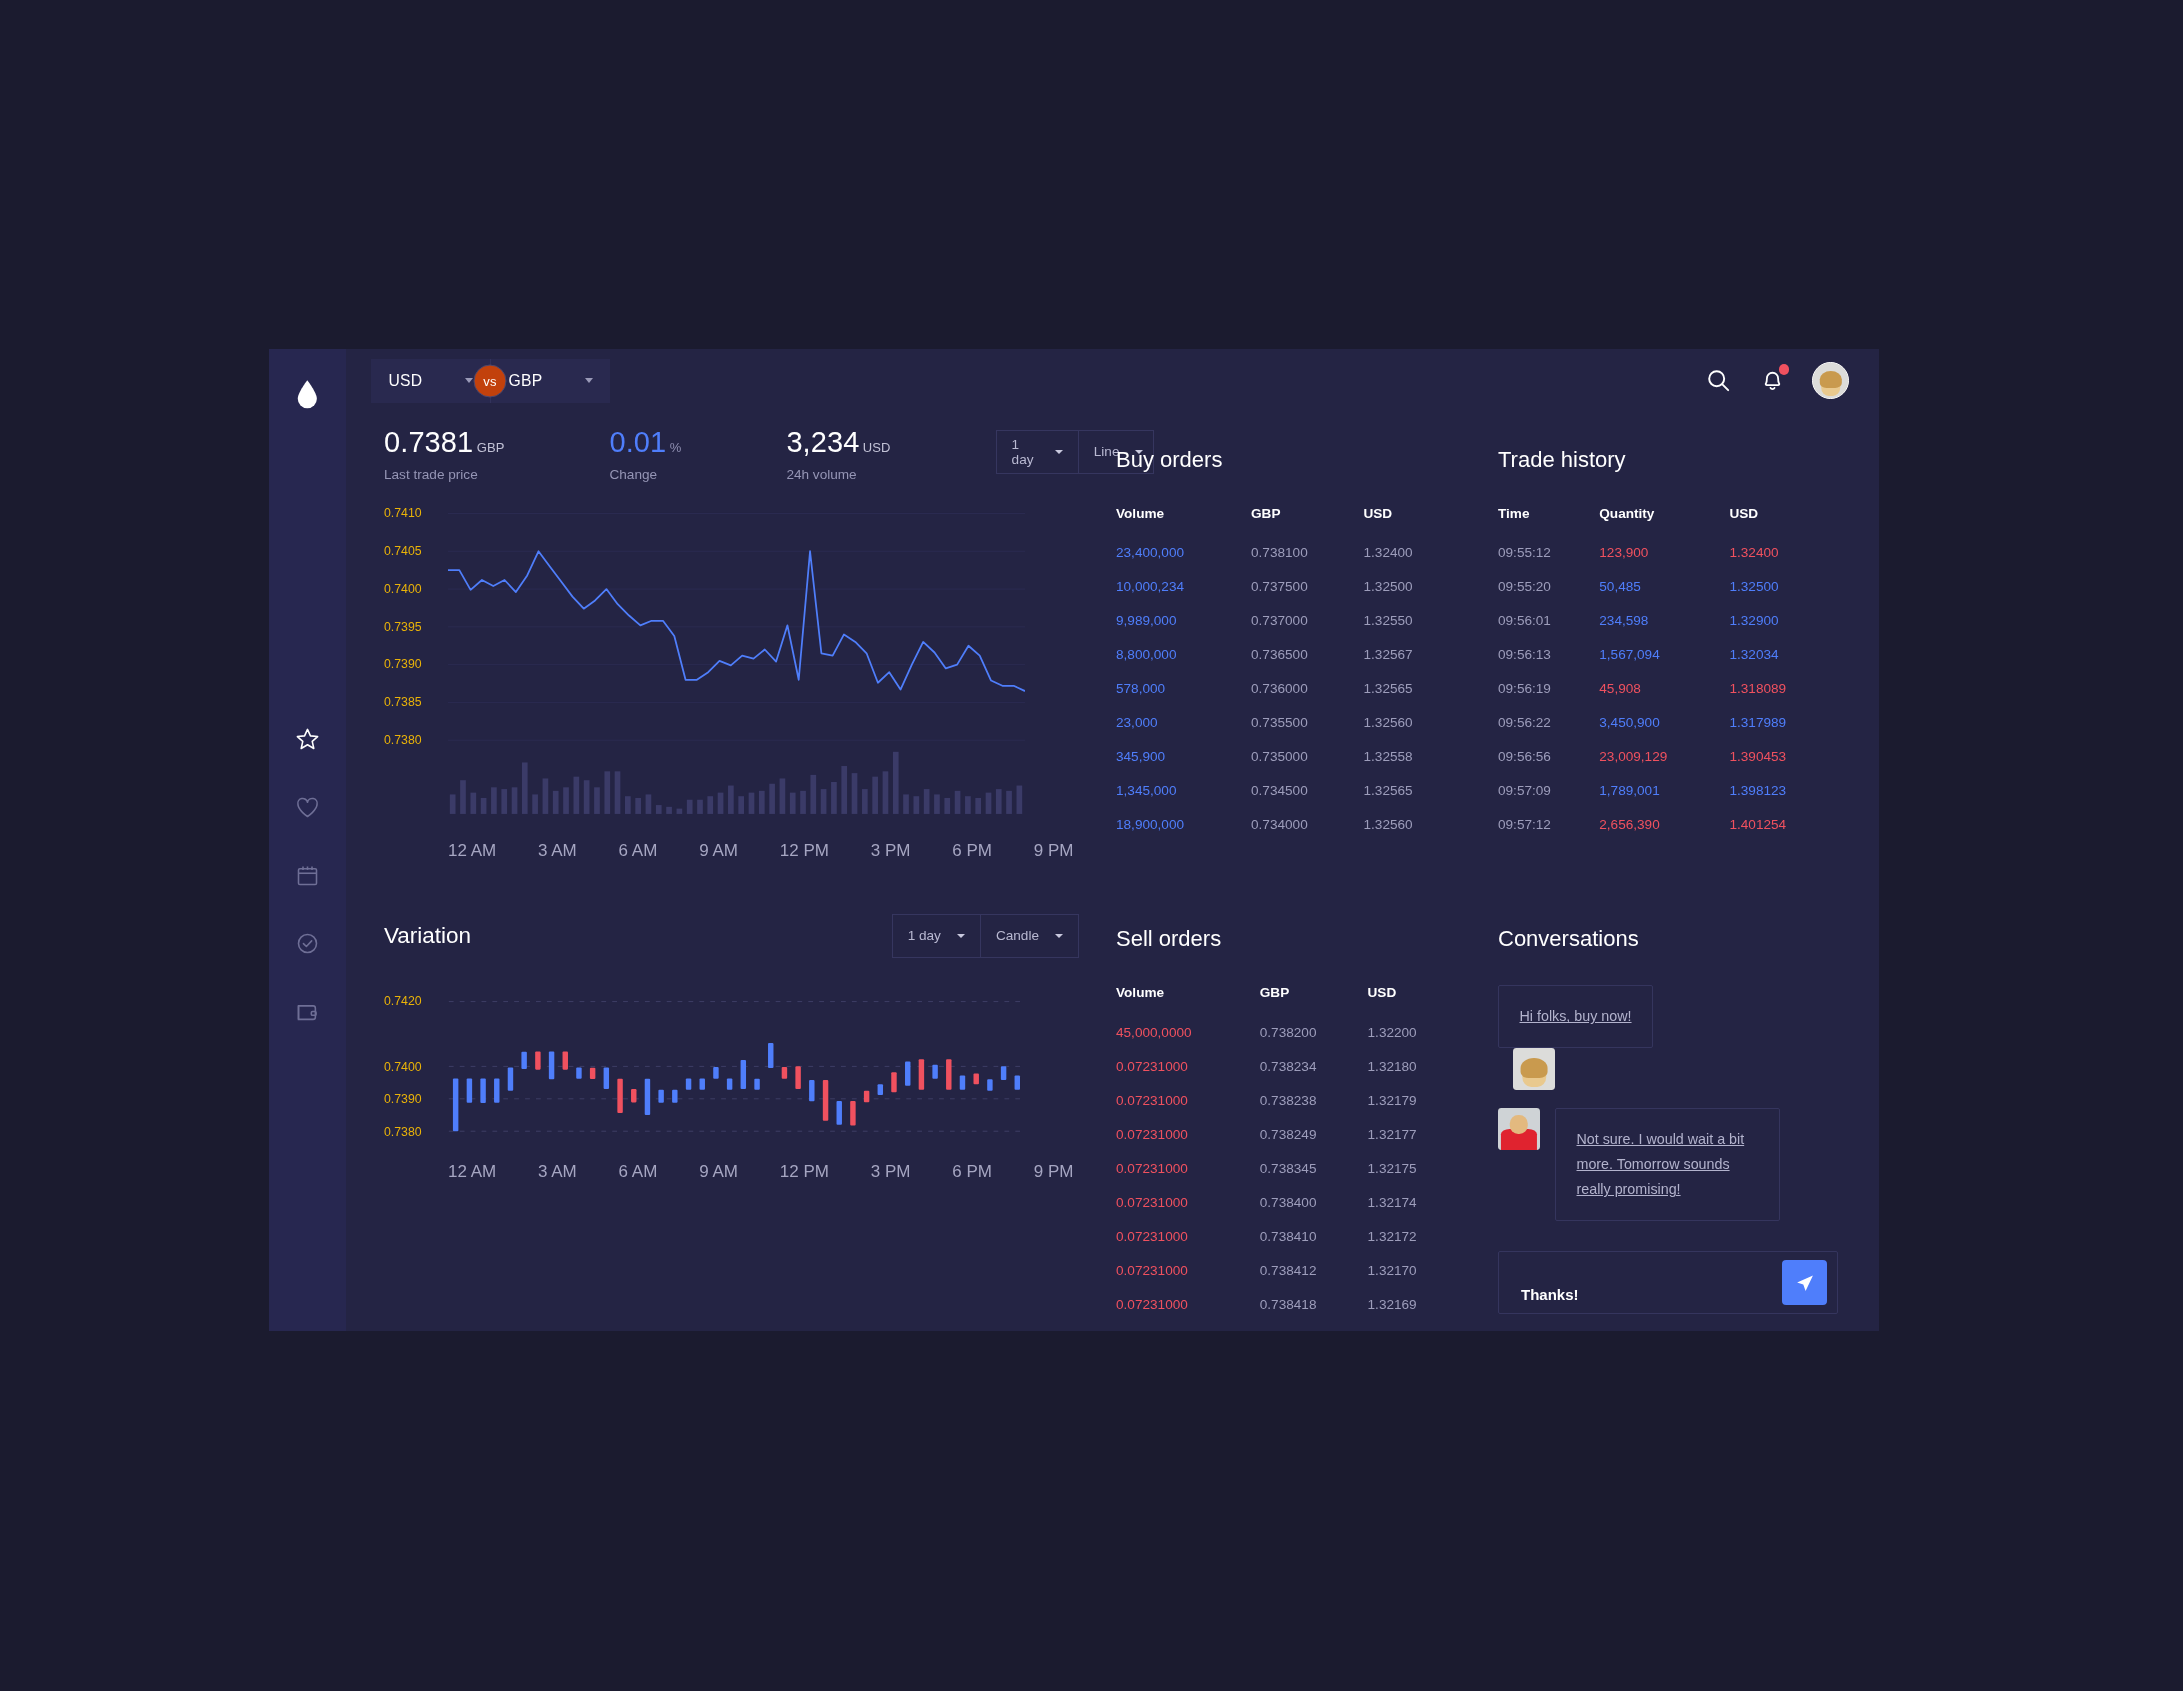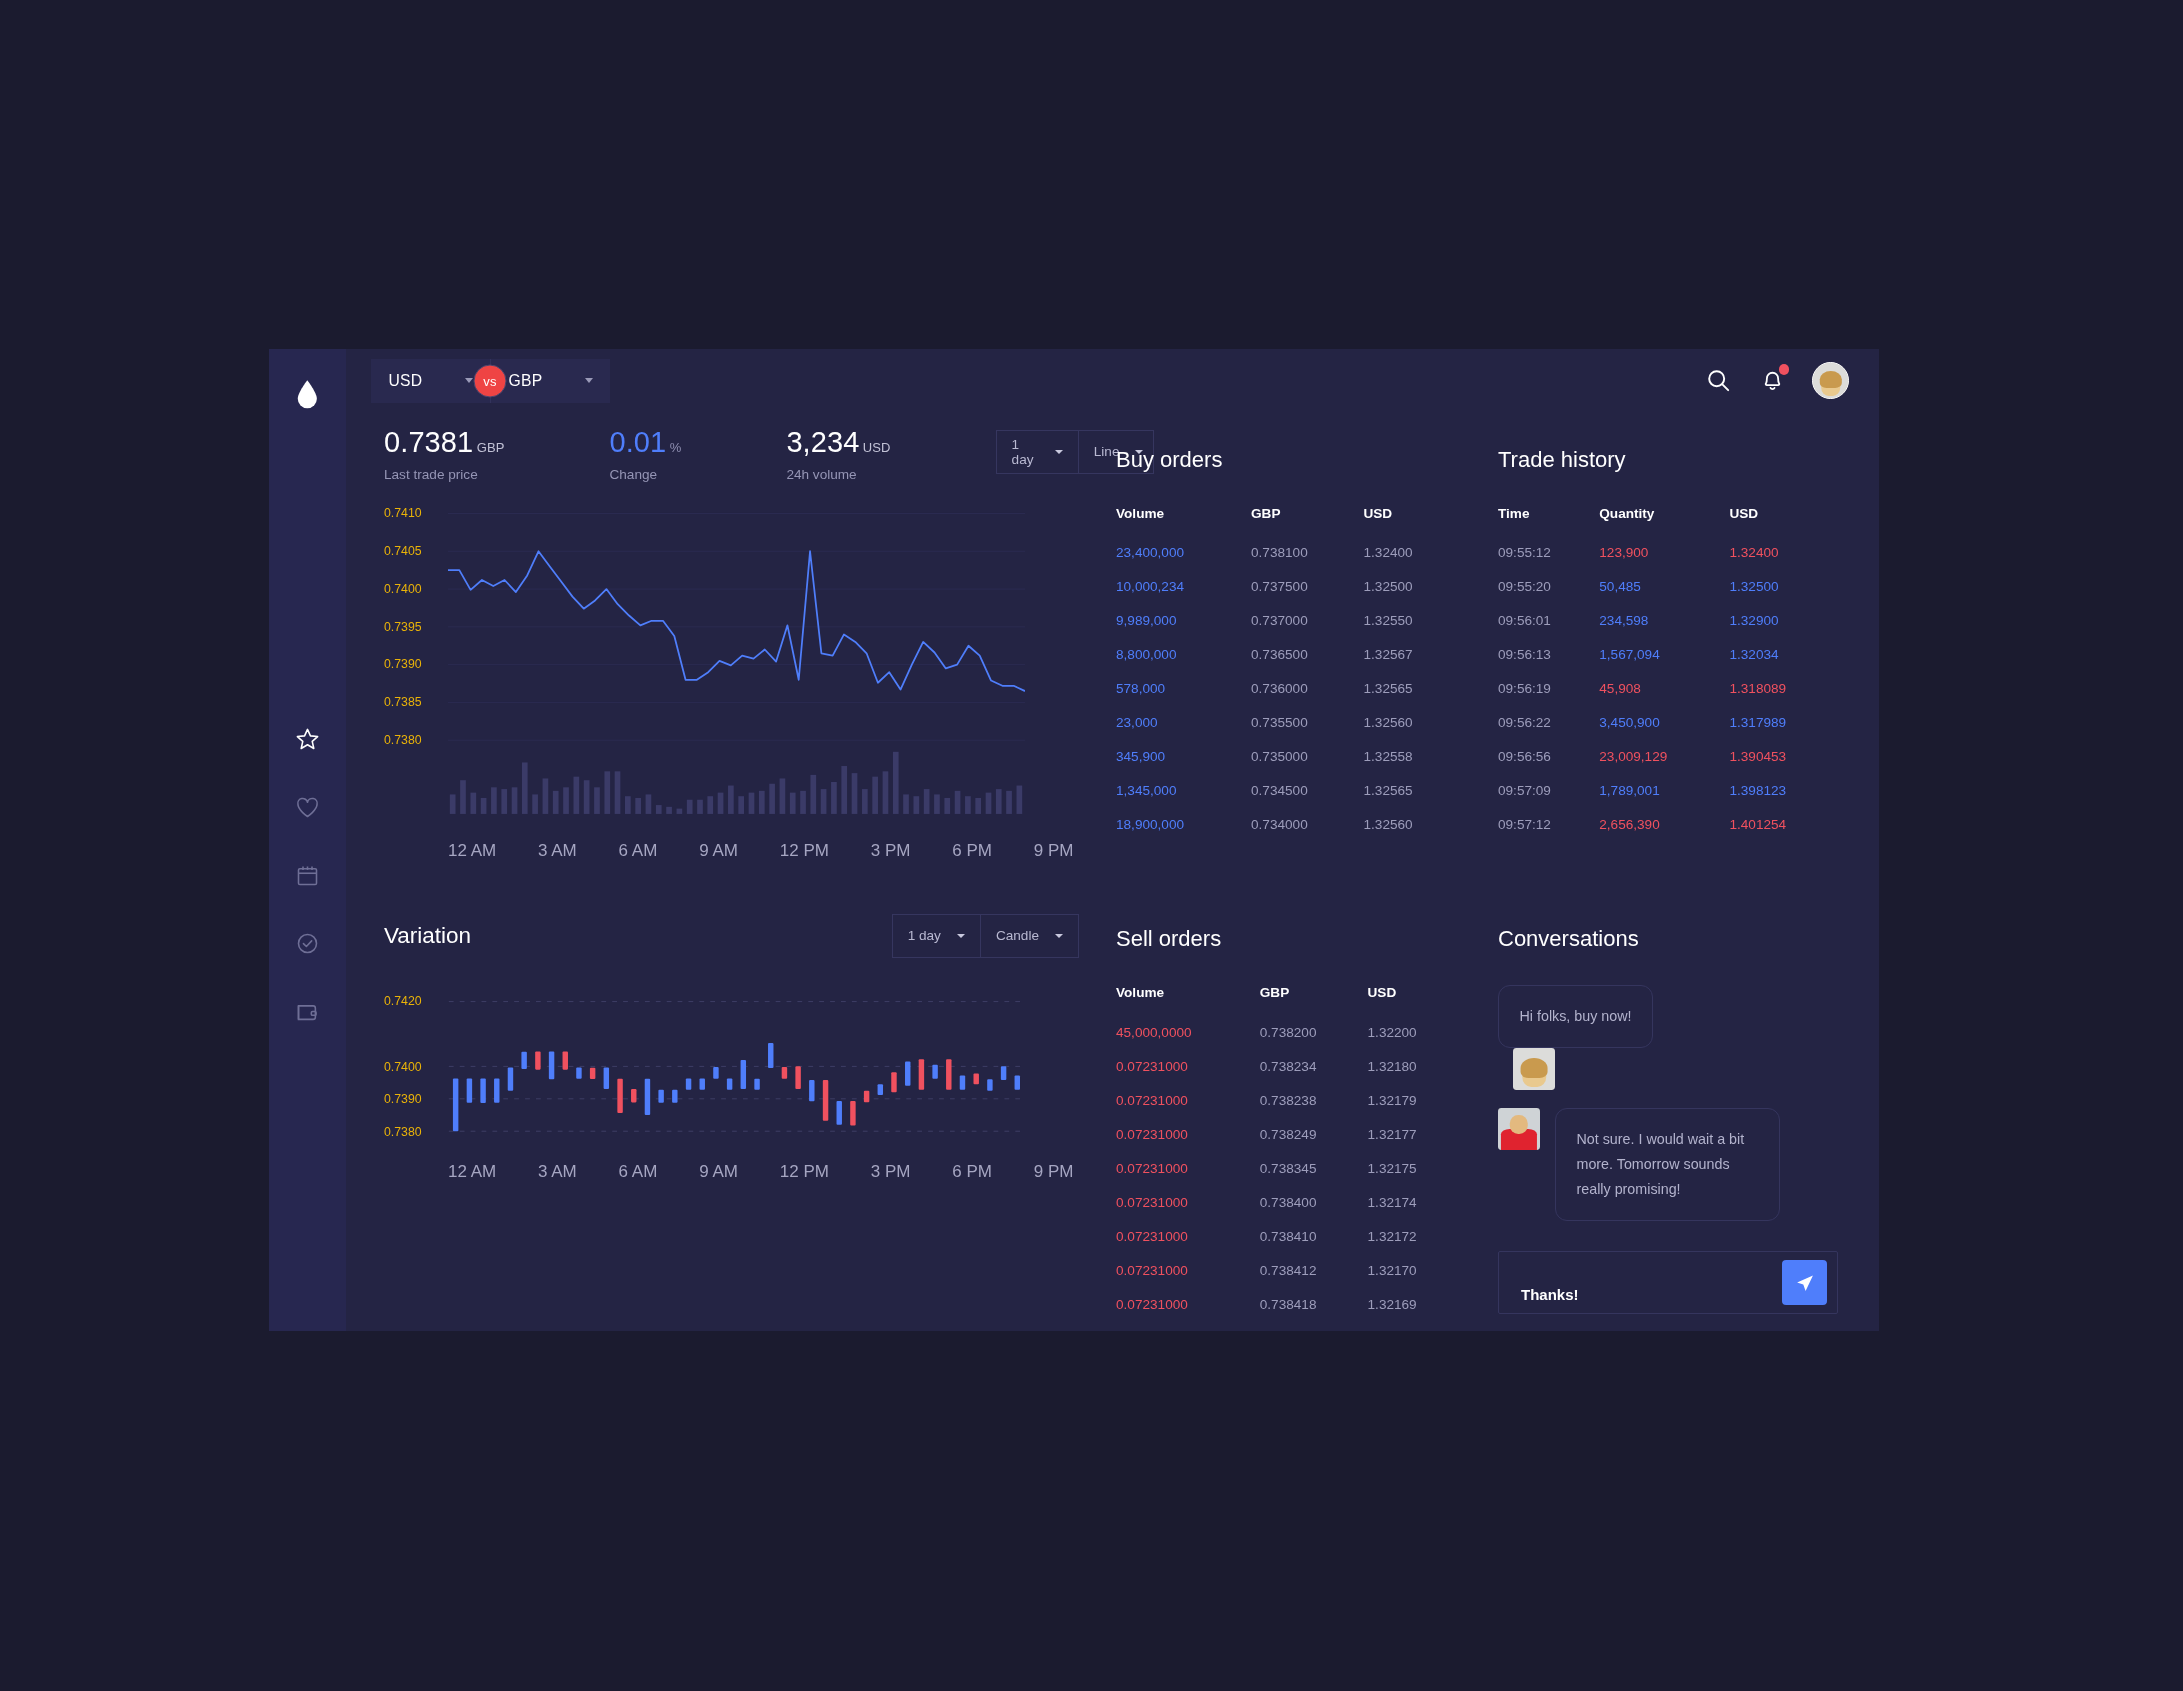--- a/index.html
+++ b/index.html
@@ -46,21 +46,21 @@
   }
   .pair-half:first-child { border-right:0.7px solid #33335c; }
   .pair-code { color:#fff; font-size:15.7px; letter-spacing:0.2px; }
   .caret {
     width:0;height:0;border-left:4.8px solid transparent;border-right:4.8px solid transparent;
     border-top:5.5px solid #9a9ab8;
   }
   .vs-badge {
     position:absolute; left:50%; top:50%; transform:translate(-50%,-50%);
     width:33px; height:33px; border-radius:50%;
-    border:0.7px solid #474770; background:#ef4444;
+    border:0.7px solid #474770; background:#c2410c;
     display:flex; align-items:center; justify-content:center;
     color:#fff; font-size:13px; letter-spacing:0.3px;
   }
   .topbar-right { margin-left:auto; display:flex; align-items:center; gap:26px; }
   .bell-wrap { position:relative; }
   .bell-dot {
     position:absolute; right:-2.7px; top:-2px;
     width:10.2px; height:10.2px; border-radius:50%; background:#f0515f;
   }
   .avatar-top {
@@ -116,23 +116,24 @@
   }
   td { font-size:13.6px; padding-bottom:19px; white-space:nowrap; }
   .c-blue { color:#4f7efb; }
   .c-red  { color:#f0515f; }
   .c-dim  { color:#9d9dbb; }
 
   
   .msg-row { display:flex; align-items:flex-start; margin-bottom:18px; }
   .msg-row.right { justify-content:flex-end; }
   .bubble {
-    border:0.7px solid #35355e; border-radius:12px;
+    border:0.7px solid #35355e; border-radius:2px;
     padding:18px 20.5px; color:#b3b3cd; font-size:14.3px; line-height:1.75;
     max-width:225px;
+    text-decoration:underline;
   }
   .msg-avatar {
     width:42px; height:42px; border-radius:3.4px; overflow:hidden; flex:none;
   }
   .msg-row.right .msg-avatar { margin-left:15px; }
   .msg-row.left  .msg-avatar { margin-right:15px; }
   .composer {
     margin-top:30px; border:0.7px solid #35355e; border-radius:2px;
     height:63px; display:flex; align-items:center; padding:0 9.6px 0 22px;
   }

